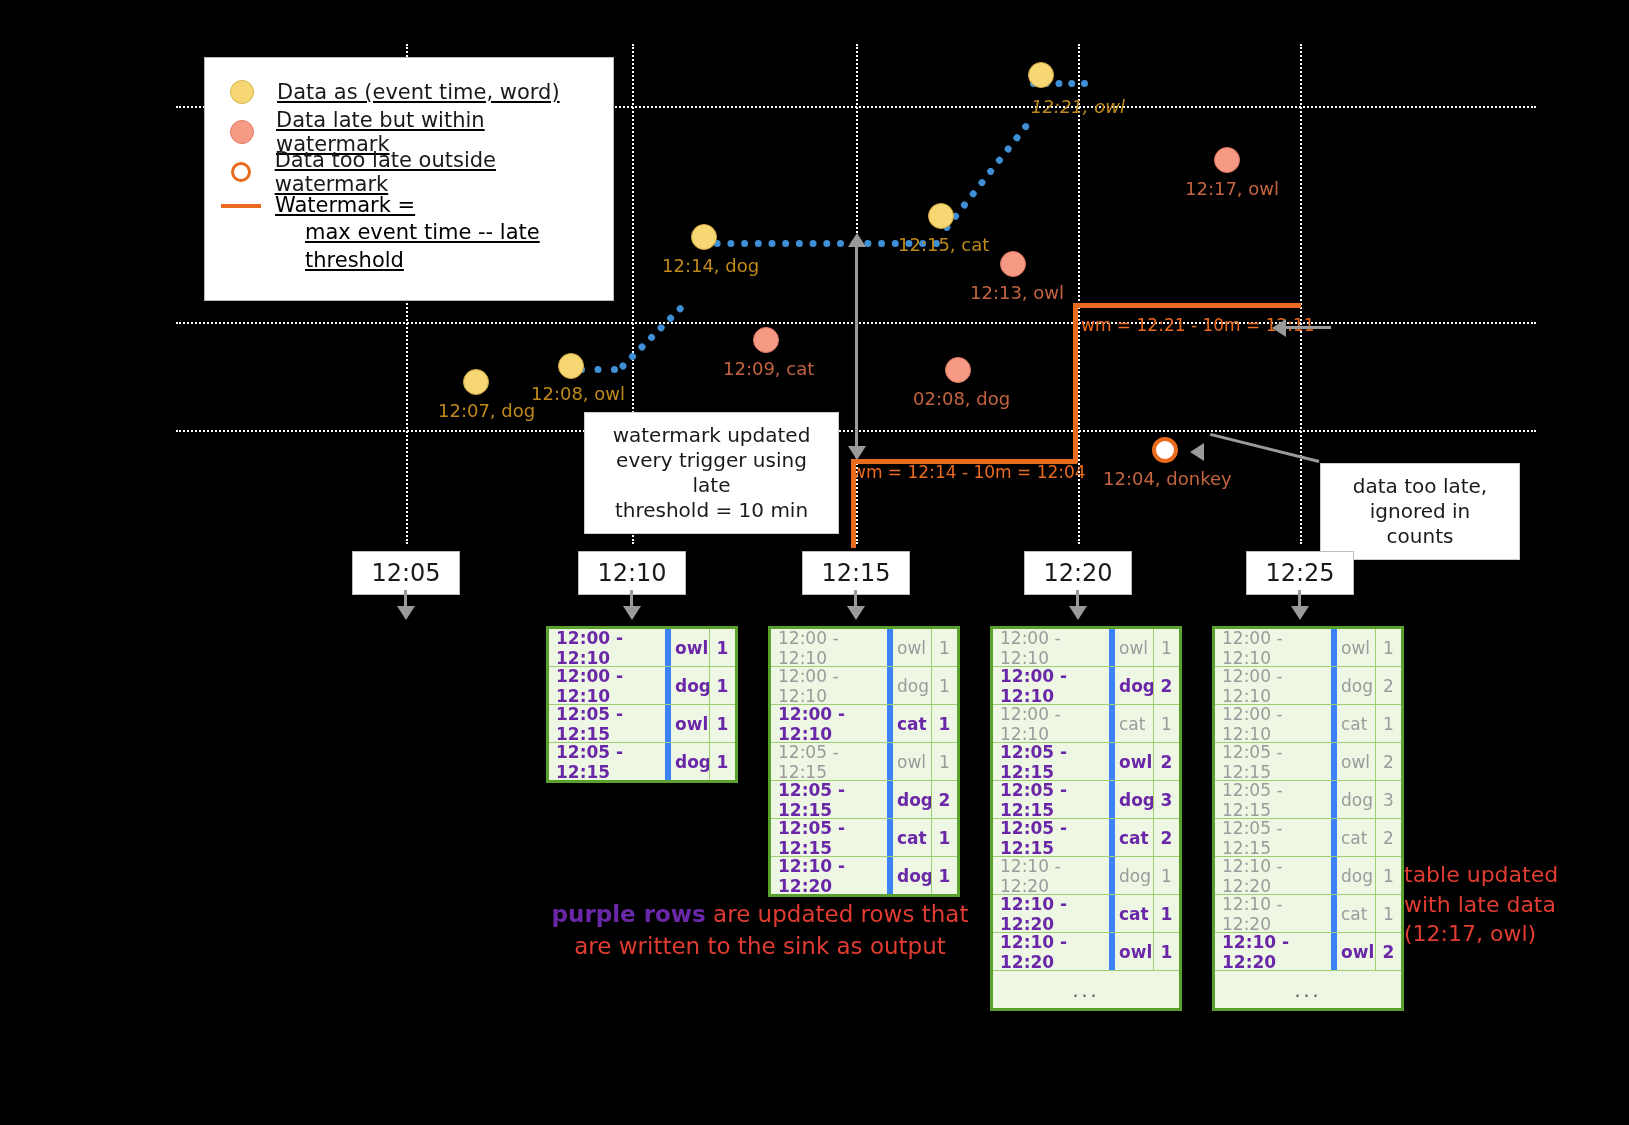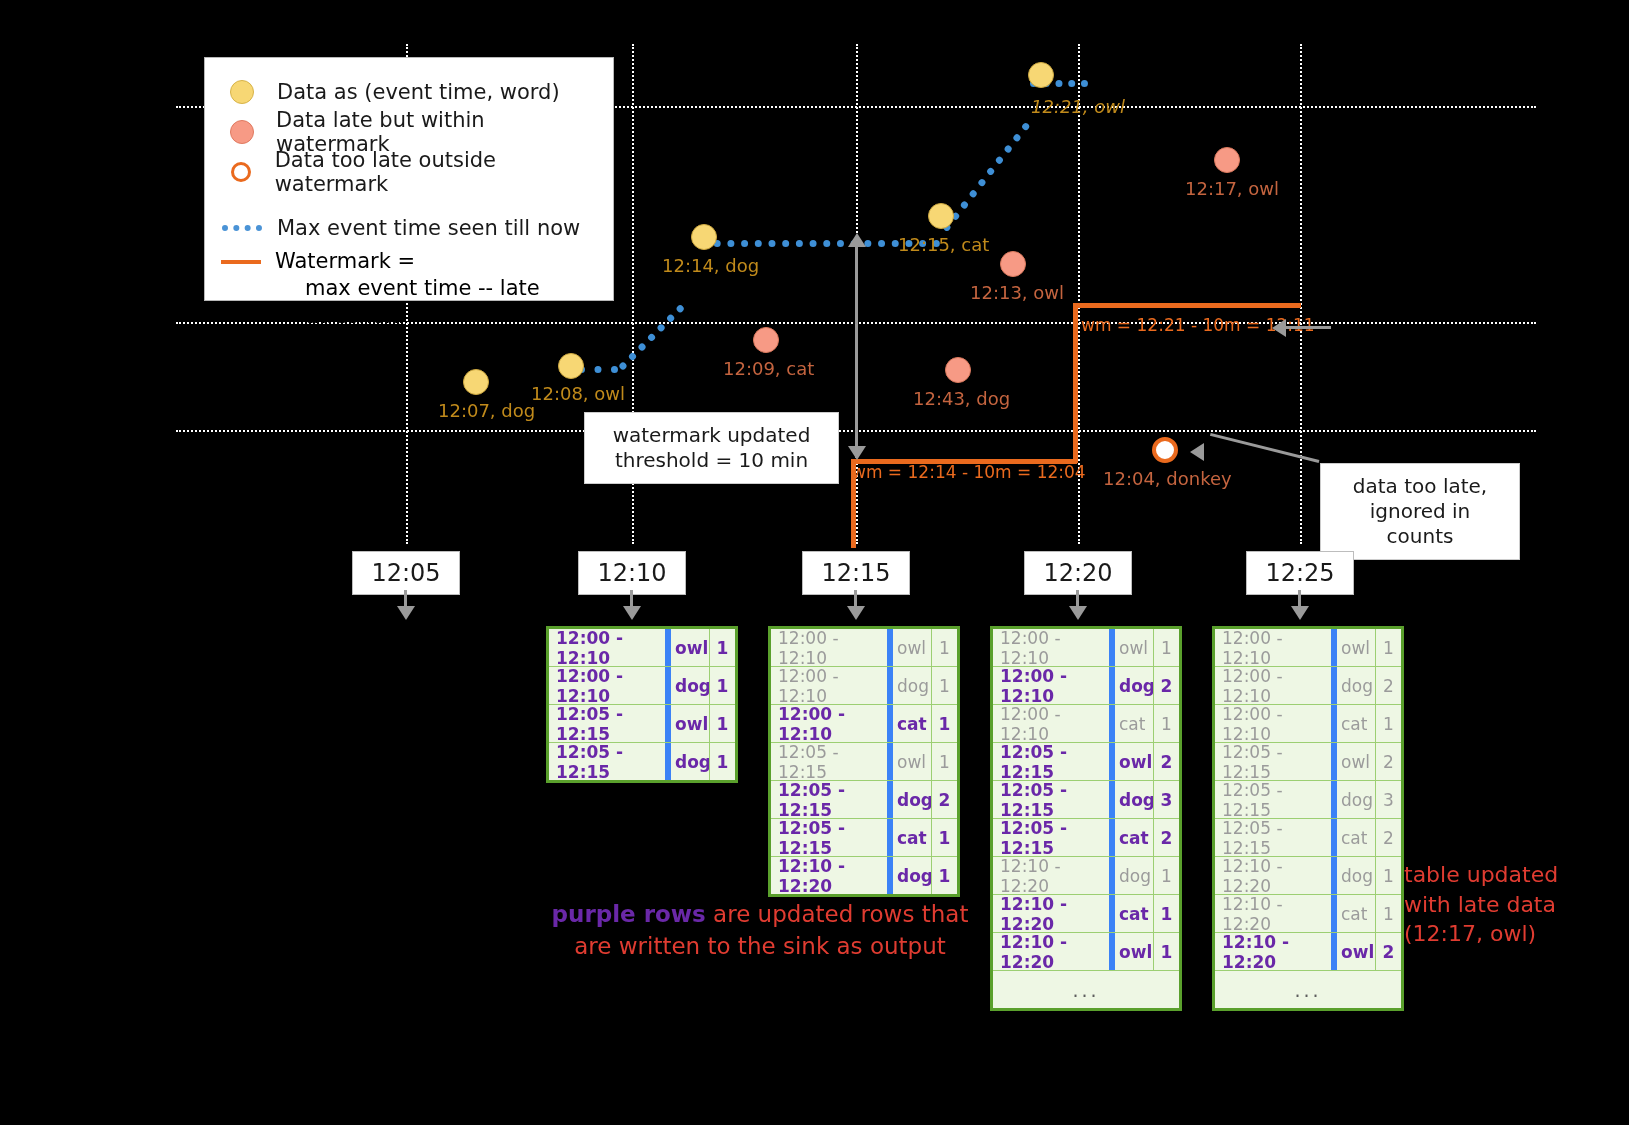--- a/index.html
+++ b/index.html
@@ -31,20 +31,21 @@
   #legend {
     position: absolute;
     left: 204px;
     top: 57px;
     width: 410px;
     height: 244px;
     background: #ffffff;
     border: 1px solid #b8b8b8;
     box-sizing: border-box;
     padding: 14px 16px;
+    text-decoration: underline;
   }
   .legend-row {
     display: flex;
     align-items: center;
     height: 40px;
   }
   .legend-label {
     font-size: 21px;
     color: #1a1a1a;
     margin-left: 14px;
@@ -270,26 +271,20 @@
           <span class="dot-salmon"></span>
         </span>
       <span class="legend-label">Data late but within watermark</span>
     </div>
     <div class="legend-row">
       <span class="swatch-wrap">
           <span class="dot-hollow"></span>
         </span>
       <span class="legend-label">Data too late outside watermark</span>
     </div>
-    <div class="legend-row" style="margin-top:16px;">
-      <span class="swatch-wrap">
-          <span class="dash-line"></span>
-        </span>
-      <span class="legend-label">Max event time seen till now</span>
-    </div>
     <div class="legend-row" style="height:auto; align-items:flex-start;">
       <span class="swatch-wrap" style="padding-top:12px;">
           <span class="solid-line"></span>
         </span>
       <span class="legend-multiline">
         <span>Watermark =</span>
         <span class="legend-indent">max event time -- late threshold</span>
       </span>
     </div>
   </div>
@@ -316,40 +311,41 @@
   <div class="evt yellow" style="left:1028px; top:62px;"></div>
   <div class="evt-label" style="left:1031px; top:96px;font-style:italic;">12:21, owl</div>
 
   <div class="evt salmon" style="left:753px; top:327px;"></div>
   <div class="evt-label salmon-l" style="left:723px; top:358px;">12:09, cat</div>
 
   <div class="evt salmon" style="left:1000px; top:251px;"></div>
   <div class="evt-label salmon-l" style="left:970px; top:282px;">12:13, owl</div>
 
   <div class="evt salmon" style="left:945px; top:357px;"></div>
-  <div class="evt-label salmon-l" style="left:913px; top:388px;">12:43, dog</div>
+  <div class="evt-label salmon-l" style="left:913px; top:388px;">02:08, dog</div>
 
   <div class="evt salmon" style="left:1214px; top:147px;"></div>
   <div class="evt-label salmon-l" style="left:1185px; top:178px;">12:17, owl</div>
 
   <div class="evt hollow" style="left:1152px; top:437px;"></div>
   <div class="evt-label salmon-l" style="left:1103px; top:468px;">12:04, donkey</div>
 
   <div class="wmseg" style="left:851px; top:460px; width:5px; height:88px;"></div>
   <div class="wmseg" style="left:851px; top:459px; width:226px; height:5px;"></div>
   <div class="wmseg" style="left:1073px; top:303px; width:5px; height:160px;"></div>
   <div class="wmseg" style="left:1073px; top:303px; width:228px; height:5px;"></div>
   <div class="wm-label" style="left:852px; top:462px;">wm = 12:14 - 10m = 12:04</div>
   <div class="wm-label" style="left:1081px; top:315px;">wm = 12:21 - 10m = 12:11</div>
 
   <div class="arrow-line" style="left:1285px; top:326px; width:46px; height:3px; background:#9a9a9a;"></div>
   <div class="arrow-head left" style="left:1272px; top:319px;"></div>
 
   <div class="callout" style="left:584px; top:412px; width:255px; text-align:center;">
     <div>watermark updated</div>
+    <div>every trigger using late</div>
     <div>threshold = 10 min</div>
   </div>
 
   <div class="callout" style="left:1320px; top:463px; width:200px;">
     <div>data too late,</div>
     <div>ignored in counts</div>
   </div>
   <div class="arrow-line" style="left:1207px; top:460px; width:112px; height:3px; transform:rotate(14deg); transform-origin:100% 50%;"></div>
   <div class="arrow-head left" style="left:1190px; top:443px;"></div>
 

